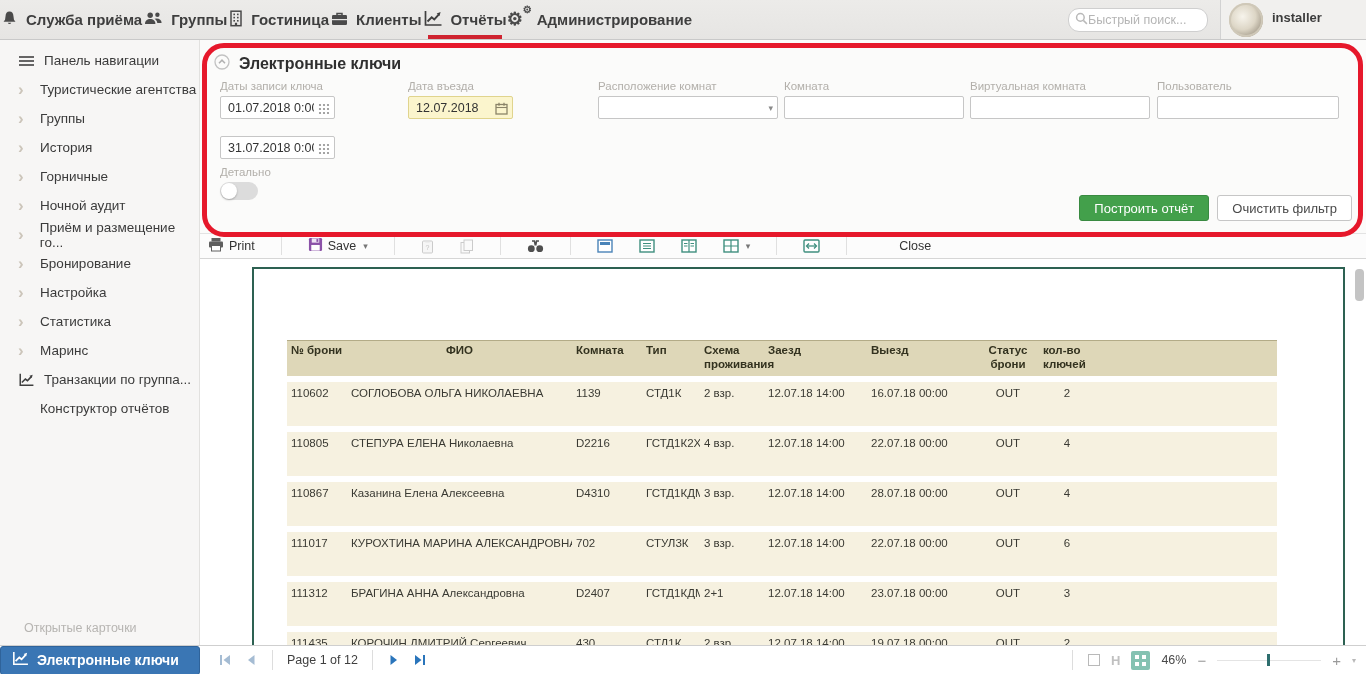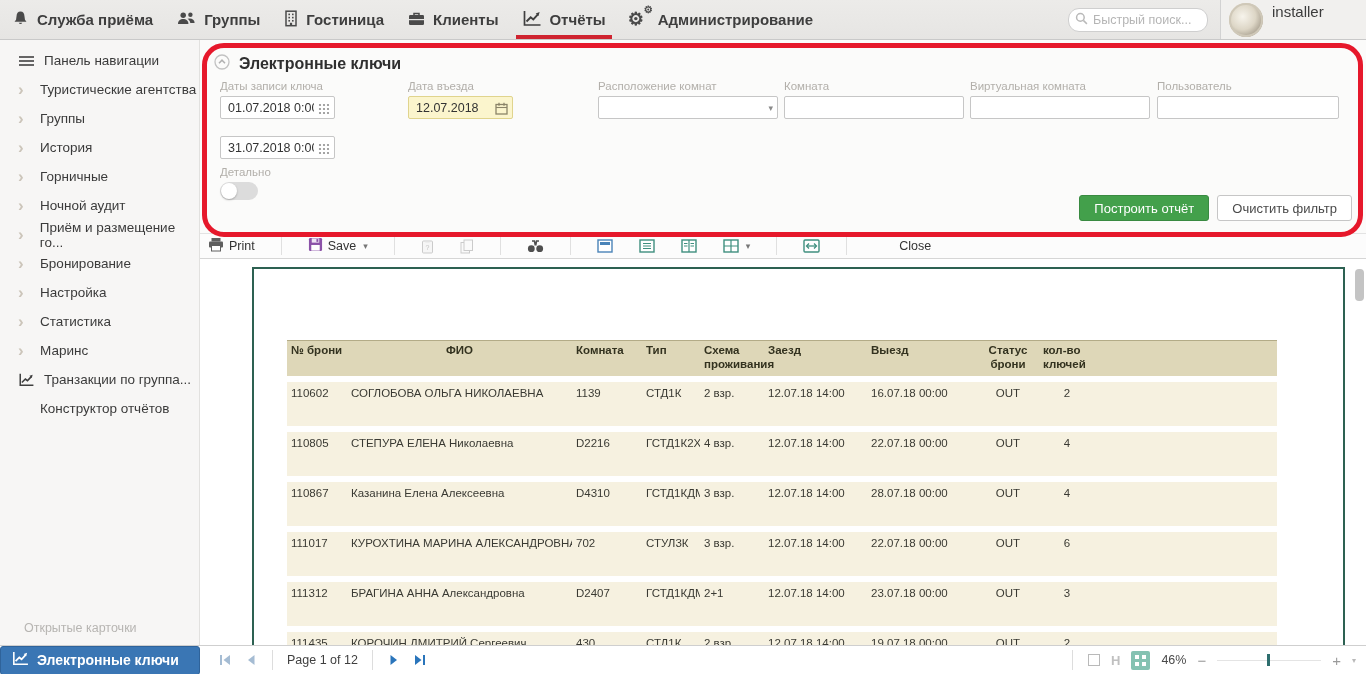--- a/index.html
+++ b/index.html
@@ -4,40 +4,40 @@
 <style>
   * { margin:0; padding:0; box-sizing:border-box; }
   html,body { width:1366px; height:674px; overflow:hidden;
     font-family:"Liberation Sans", sans-serif; background:#fff; color:#3c3c3c; }
   .app { position:relative; width:1366px; height:674px; }
 
   
   .nav { position:absolute; top:0; left:0; right:0; height:40px;
     background:linear-gradient(#ecebe9,#e6e5e3); border-bottom:1px solid #c9c9c9;
     display:flex; align-items:stretch; z-index:10; }
-  .nav-tab { display:flex; align-items:center; gap:8px; padding:0 12px; position:relative;
+  .nav-tab { display:flex; align-items:center; gap:8px; padding:0 1px; position:relative;
     font-size:15px; font-weight:600; color:#3e3e3e; cursor:default; }
   .nav-tab.active::after { content:""; position:absolute; left:6px; right:6px; bottom:0;
     height:4px; background:#cf2430; }
   .nav-tab svg { flex:0 0 auto; }
   .gear-wrap { position:relative; width:20px; height:20px; }
   .gear-big { position:absolute; left:-2px; top:-1px; font-size:18px; color:#4a4a4a; line-height:20px;}
   .gear-small { position:absolute; right:-3px; top:-6px; font-size:10px; color:#4a4a4a; }
   .nav-search { margin-left:auto; align-self:center; display:flex; align-items:center;
     width:140px; height:24px; background:#fff; border:1px solid #cfcfcf; border-radius:11px;
-    padding:0 6px; gap:5px; }
+    padding:0 6px; }
   .nav-search input { border:none; outline:none; width:100%; font-size:12.5px; color:#555;
     font-family:"Liberation Sans", sans-serif; background:transparent; }
   .nav-search input::placeholder { color:#b5b5b5; }
   .nav-user { width:146px; margin-left:12px; background:#f1f0ee;
     border-left:1px solid #d2d2d2; display:flex; align-items:center; padding:2px 8px; gap:9px; }
   .avatar { width:34px; height:34px; border-radius:50%;
     background:radial-gradient(circle at 40% 40%, #f7f4ec 0%, #ddd6c6 45%, #9d9484 80%, #6f675a 100%);
     box-shadow:inset 0 0 0 2px #cfc8b8; }
-  .nav-user .uname { font-size:15px; font-weight:400; color:#3c3c3c; align-self:flex-start; margin-top:1px; }
+  .nav-user .uname { font-size:13px; font-weight:700; color:#3c3c3c; align-self:flex-start; margin-top:8px; }
 
   
   .sidebar { position:absolute; left:0; top:40px; width:200px; bottom:29px;
     background:#f7f6f5; border-right:1px solid #e2e1df; }
   .side-item { display:flex; align-items:center; height:29px; padding-left:18px; gap:10px;
     font-size:13.5px; color:#3b3b3b; cursor:default; }
   .side-item .chev { color:#ccc5ba; font-size:17px; font-weight:700; width:12px; line-height:1; }
   .side-item .ic { width:16px; display:flex; justify-content:center; }
   .side-item .spacer-ic { width:12px; }
   .side-item:first-child { margin-top:6px; }

